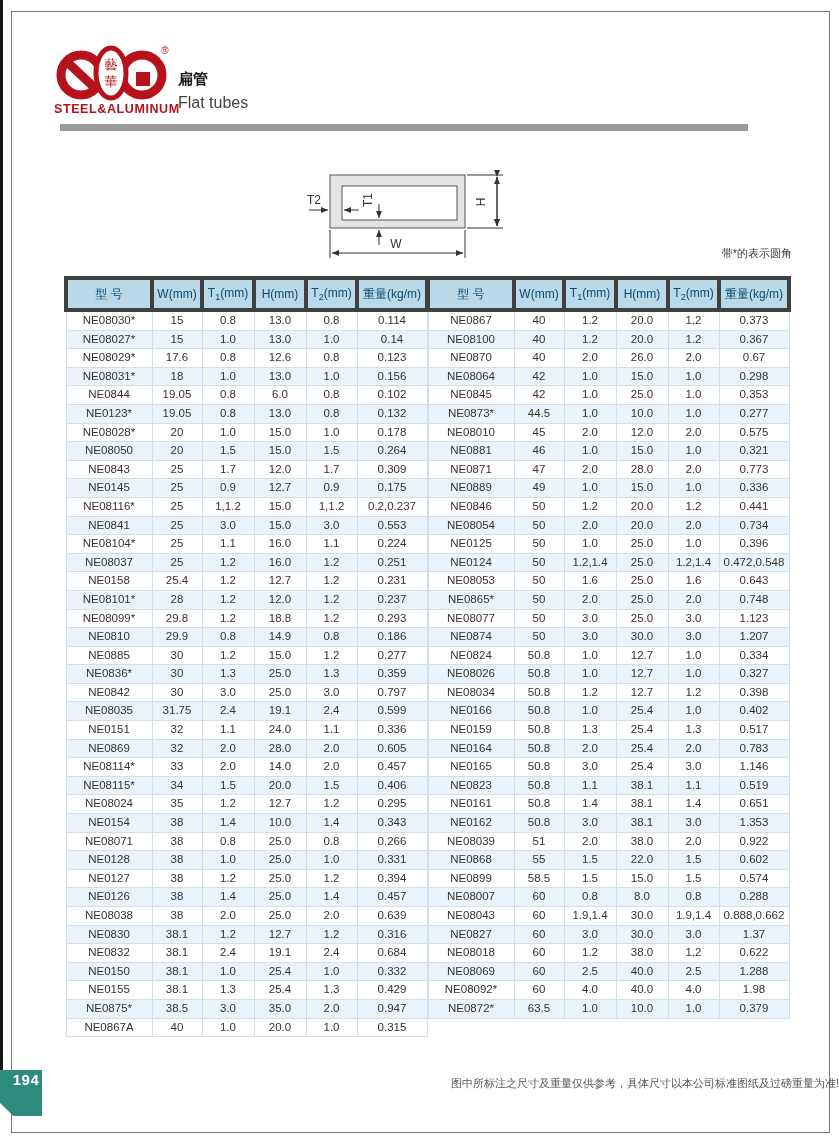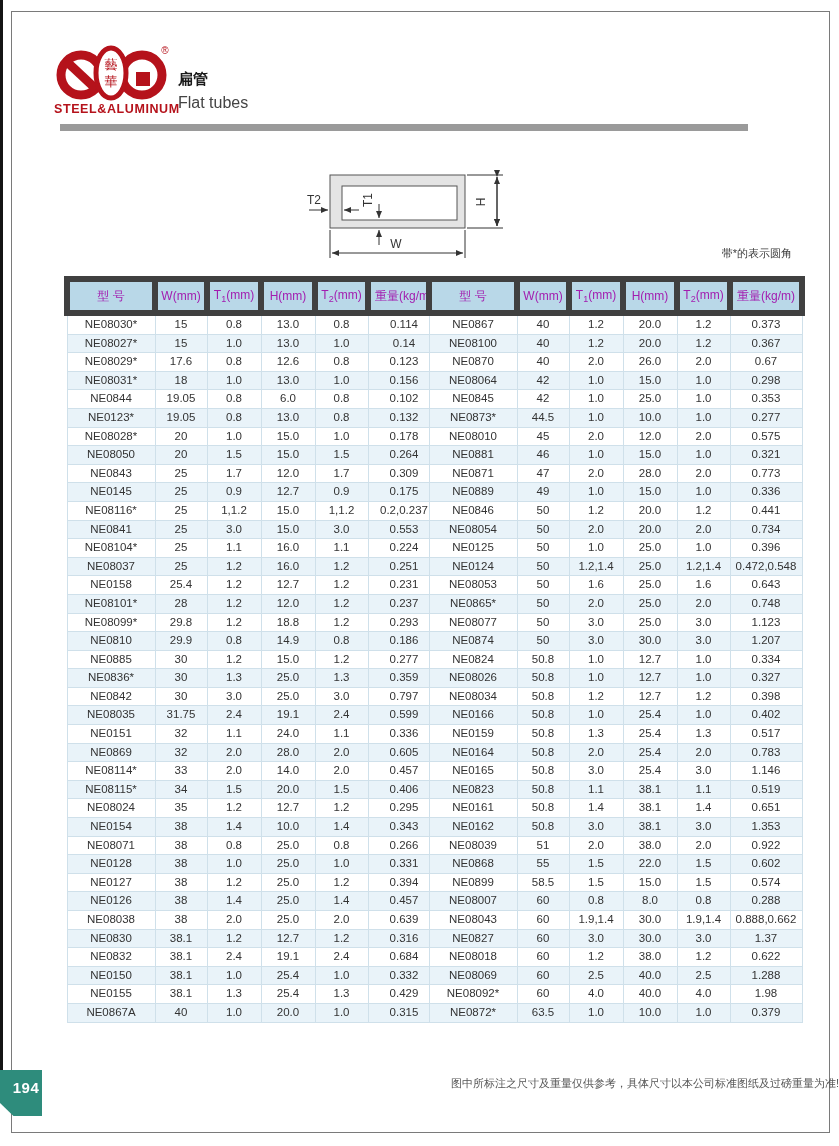--- a/index.html
+++ b/index.html
@@ -29,40 +29,40 @@
   
   .diagram{position:absolute;left:295px;top:166px;}
   .diagram text{font-family:"Liberation Sans",sans-serif;font-size:12px;fill:#333;}
   .corner-note{position:absolute;left:620px;top:246px;width:172px;text-align:right;
     font-size:11px;color:#3a3a3a;}
   
   .spec-table{position:absolute;top:276px;}
   .spec-table.left{left:64px;}
   .spec-table.right{left:426px;}
   table{border-collapse:collapse;table-layout:fixed;width:337px;font-size:11.5px;color:#333;}
-  th{background:var(--table-header-bg);height:28px;font-weight:normal;font-size:12px;color:#a21caf;
-     border:6px solid #404040;padding:0;}
+  th{background:var(--table-header-bg);height:28px;font-weight:normal;font-size:12px;color:#0c4a6e;
+     border:4px solid #404040;padding:0;}
   th sub{font-size:9px;}
   td{border:1px solid #cfe0ea;height:17.6px;line-height:17.6px;text-align:center;padding:0;
      white-space:nowrap;overflow:hidden;}
   tbody tr:nth-child(even) td{background:var(--row-alt-bg);}
   tbody tr:nth-child(odd) td{background:#ffffff;}
   th:nth-child(1),td:nth-child(1){width:82px;}
   th:nth-child(2),td:nth-child(2){width:46px;}
   th:nth-child(3),td:nth-child(3){width:48px;}
   th:nth-child(4),td:nth-child(4){width:48px;}
   th:nth-child(5),td:nth-child(5){width:47px;}
   th:nth-child(6),td:nth-child(6){width:66px;}
   
   .footer-note{position:absolute;left:0;top:1076px;width:839px;text-align:right;
     font-size:11px;color:#555;}
   .page-tab{position:absolute;left:0;top:1070px;width:42px;height:46px;background:var(--page-tab-bg);
     clip-path:polygon(0 0,100% 0,100% 100%,32% 100%,0 72%);z-index:5;}
   .page-tab span{display:block;text-align:center;color:#fff;font-weight:bold;font-size:15px;
-    margin-top:9px;letter-spacing:0.5px;padding-left:10px;}
+    margin-top:1px;letter-spacing:0.5px;padding-left:10px;}
 </style>
 </head>
 <body>
 
 <div class="page">
   <div class="edge-strip"></div>
   <div class="frame"></div>
 
   <div class="logo-area">
     <svg class="logo-emblem" width="118" height="58" viewBox="0 0 118 58">
@@ -421,20 +421,28 @@
           </tr>
           <tr>
             <td>NE0155</td>
             <td>38.1</td>
             <td>1.3</td>
             <td>25.4</td>
             <td>1.3</td>
             <td>0.429</td>
           </tr>
           <tr>
+            <td>NE0875*</td>
+            <td>38.5</td>
+            <td>3.0</td>
+            <td>35.0</td>
+            <td>2.0</td>
+            <td>0.947</td>
+          </tr>
+          <tr>
             <td>NE0867A</td>
             <td>40</td>
             <td>1.0</td>
             <td>20.0</td>
             <td>1.0</td>
             <td>0.315</td>
           </tr>
         </tbody>
       </table>
   </div>

